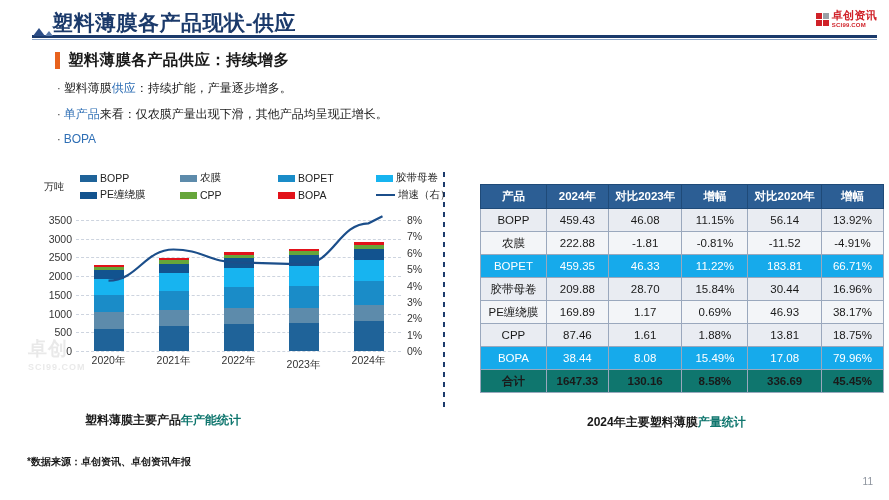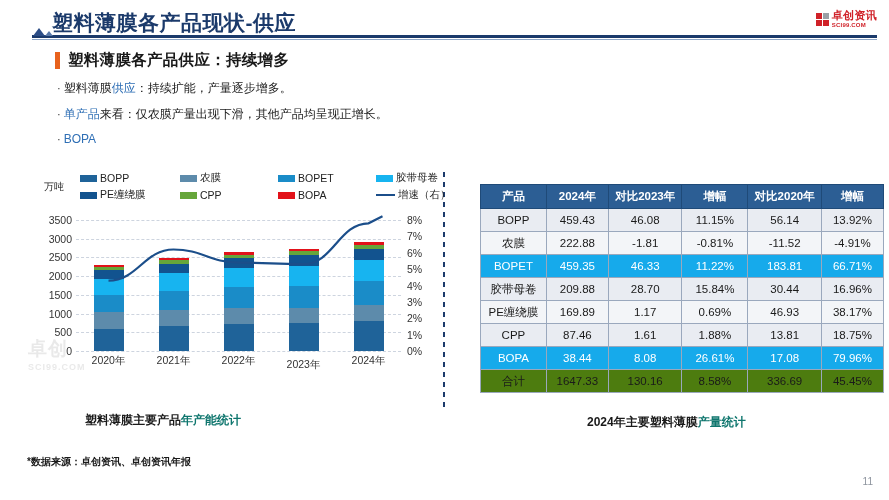--- a/index.html
+++ b/index.html
@@ -95,21 +95,21 @@
     border: 1px solid #9aa8bd; font-size: 11.5px; text-align: center;
     height: 23px; color: #1a1a1a; padding: 0 2px;
   }
   table.ptable thead th {
     background: #2c5e94; color: #ffffff; font-weight: bold; font-size: 11.5px; height: 24px;
     border-color: #1f4a78;
   }
   tr.alt td { background: #e9ecf2; }
   tr.plain td { background: #f3f5f8; }
   tr.hi td { background: #16aaeb; color: #ffffff; font-weight: normal; }
-  tr.total td { background: #4d7c0f; }
+  tr.total td { background: #0f766e; font-weight: bold; }
 
   
   .cap { position: absolute; font-size: 12px; font-weight: bold; color: #1a1a1a; }
   .cap .b { color: #0f766e; }
   .cap-left { left: 85px; top: 412px; }
   .cap-right { left: 587px; top: 414px; }
 
   
   .source { position: absolute; left: 27px; top: 455px; font-size: 10px; font-weight: bold; color: #1a1a1a; }
   .pageno { position: absolute; right: 16px; top: 476px; font-size: 10px; color: #8d949e; }
@@ -350,21 +350,21 @@
             <td>87.46</td>
             <td>1.61</td>
             <td>1.88%</td>
             <td>13.81</td>
             <td>18.75%</td>
           </tr>
           <tr class="hi">
             <td>BOPA</td>
             <td>38.44</td>
             <td>8.08</td>
-            <td>26.61%</td>
+            <td>15.49%</td>
             <td>17.08</td>
             <td>79.96%</td>
           </tr>
           <tr class="total">
             <td>合计</td>
             <td>1647.33</td>
             <td>130.16</td>
             <td>8.58%</td>
             <td>336.69</td>
             <td>45.45%</td>

